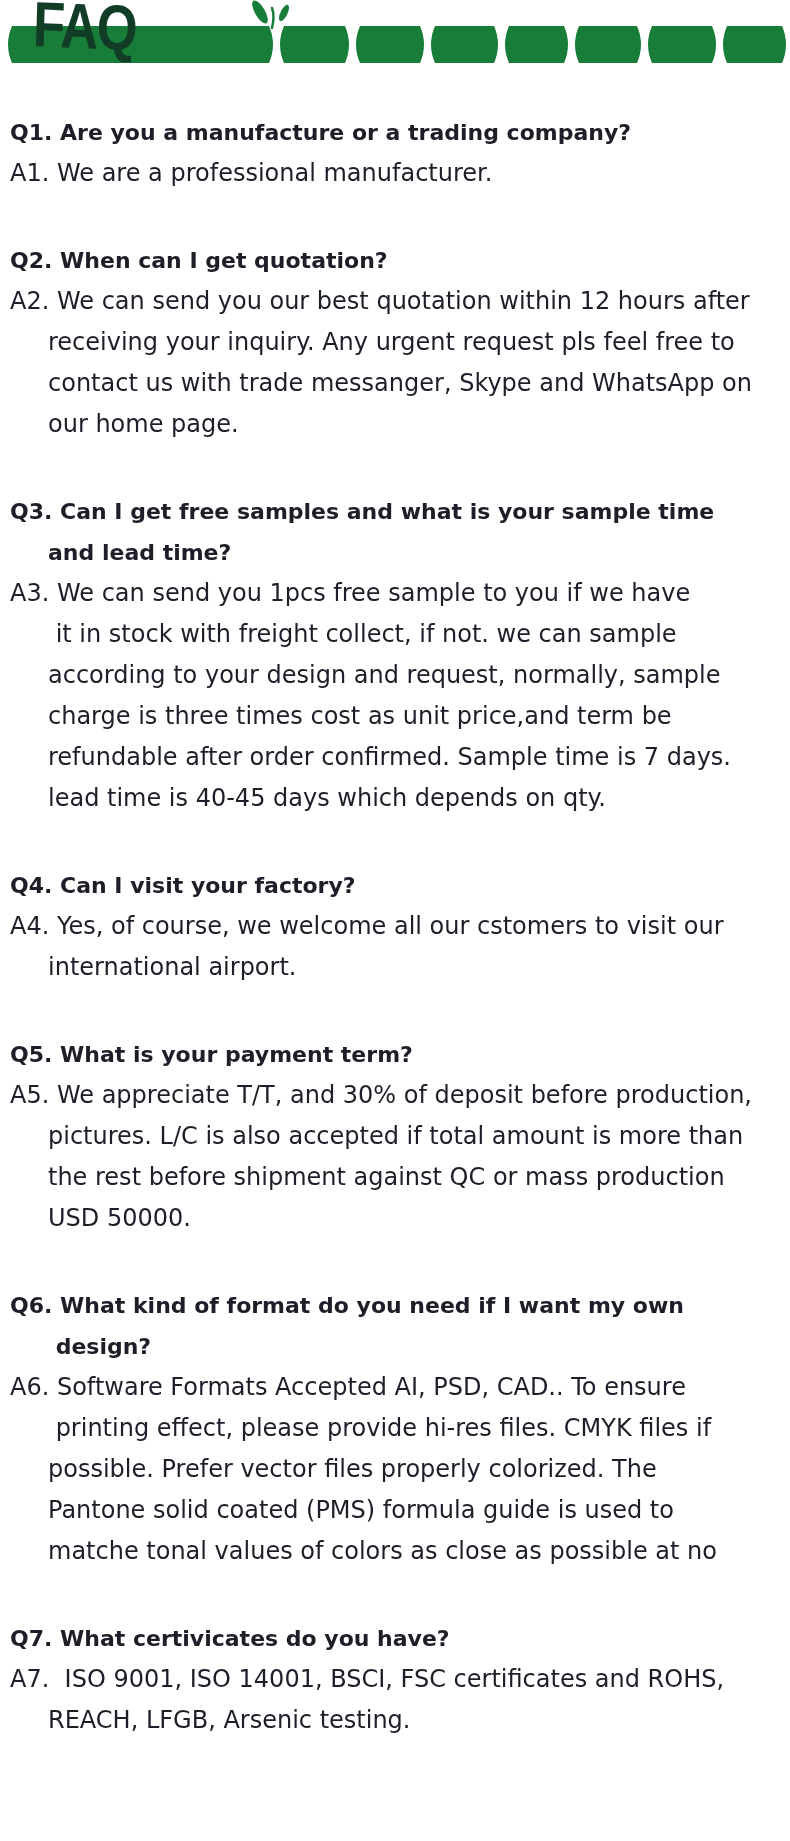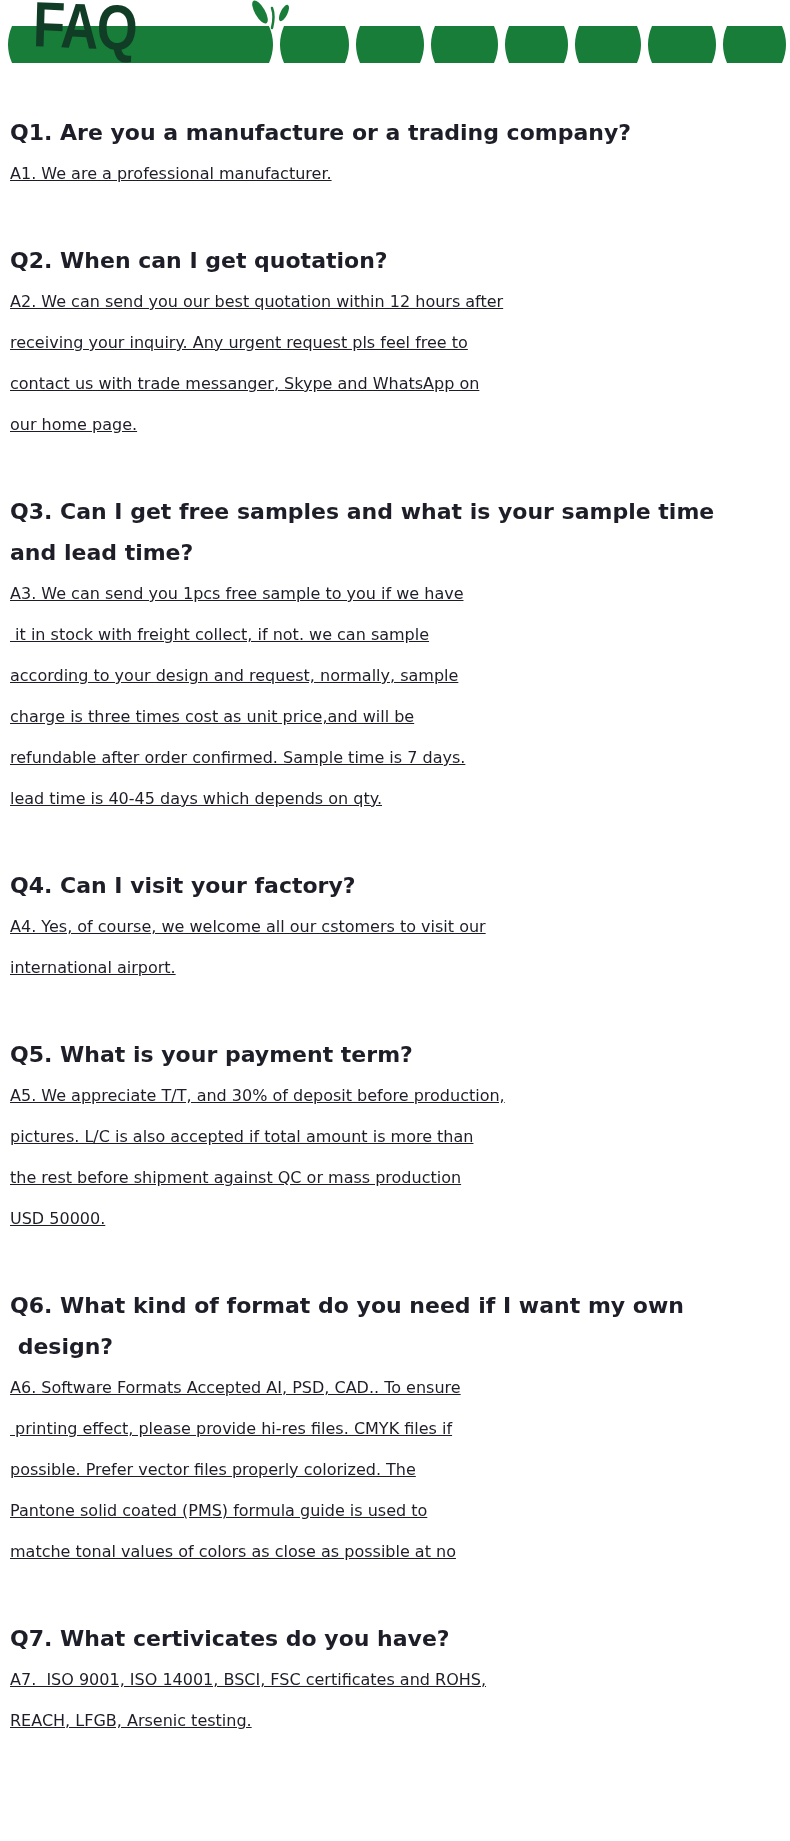--- a/index.html
+++ b/index.html
@@ -41,28 +41,27 @@
   }
   .qa{margin-top:46px;}
   .qline{
     font-size:22px;
     font-weight:bold;
     line-height:41px;
     white-space:pre;
     color:var(--text);
   }
   .aline{
-    font-size:16px;
+    font-size:24px;
     font-weight:normal;
     line-height:41px;
     white-space:pre;
     color:var(--text);
-    text-decoration:underline;
   }
-  .cont{}
+  .cont{margin-left:38px;}
 </style>
 </head>
 <body>
 
 <div class="banner">
   <svg width="790" height="66" viewBox="0 0 790 66" xmlns="http://www.w3.org/2000/svg">
     <g fill="var(--banner-green)">
       <path d="M 12 26 L 269 26 Q 277 44.5 269 63 L 12 63 Q 4 44.5 12 26 Z"></path>
       <path d="M 284 26 L 345 26 Q 353 44.5 345 63 L 284 63 Q 276 44.5 284 26 Z"></path>
       <path d="M 360 26 L 420 26 Q 428 44.5 420 63 L 360 63 Q 352 44.5 360 26 Z"></path>
@@ -92,21 +91,21 @@
       <div class="aline cont">receiving your inquiry. Any urgent request pls feel free to</div>
       <div class="aline cont">contact us with trade messanger, Skype and WhatsApp on</div>
       <div class="aline cont">our home page.</div>
     </section>
     <section class="qa">
       <div class="qline">Q3. Can I get free samples and what is your sample time</div>
       <div class="qline cont">and lead time?</div>
       <div class="aline">A3. We can send you 1pcs free sample to you if we have</div>
       <div class="aline cont"> it in stock with freight collect, if not. we can sample</div>
       <div class="aline cont">according to your design and request, normally, sample</div>
-      <div class="aline cont">charge is three times cost as unit price,and will be</div>
+      <div class="aline cont">charge is three times cost as unit price,and term be</div>
       <div class="aline cont">refundable after order confirmed. Sample time is 7 days.</div>
       <div class="aline cont">lead time is 40-45 days which depends on qty.</div>
     </section>
     <section class="qa">
       <div class="qline">Q4. Can I visit your factory?</div>
       <div class="aline">A4. Yes, of course, we welcome all our cstomers to visit our</div>
       <div class="aline cont">international airport.</div>
     </section>
     <section class="qa">
       <div class="qline">Q5. What is your payment term?</div>

